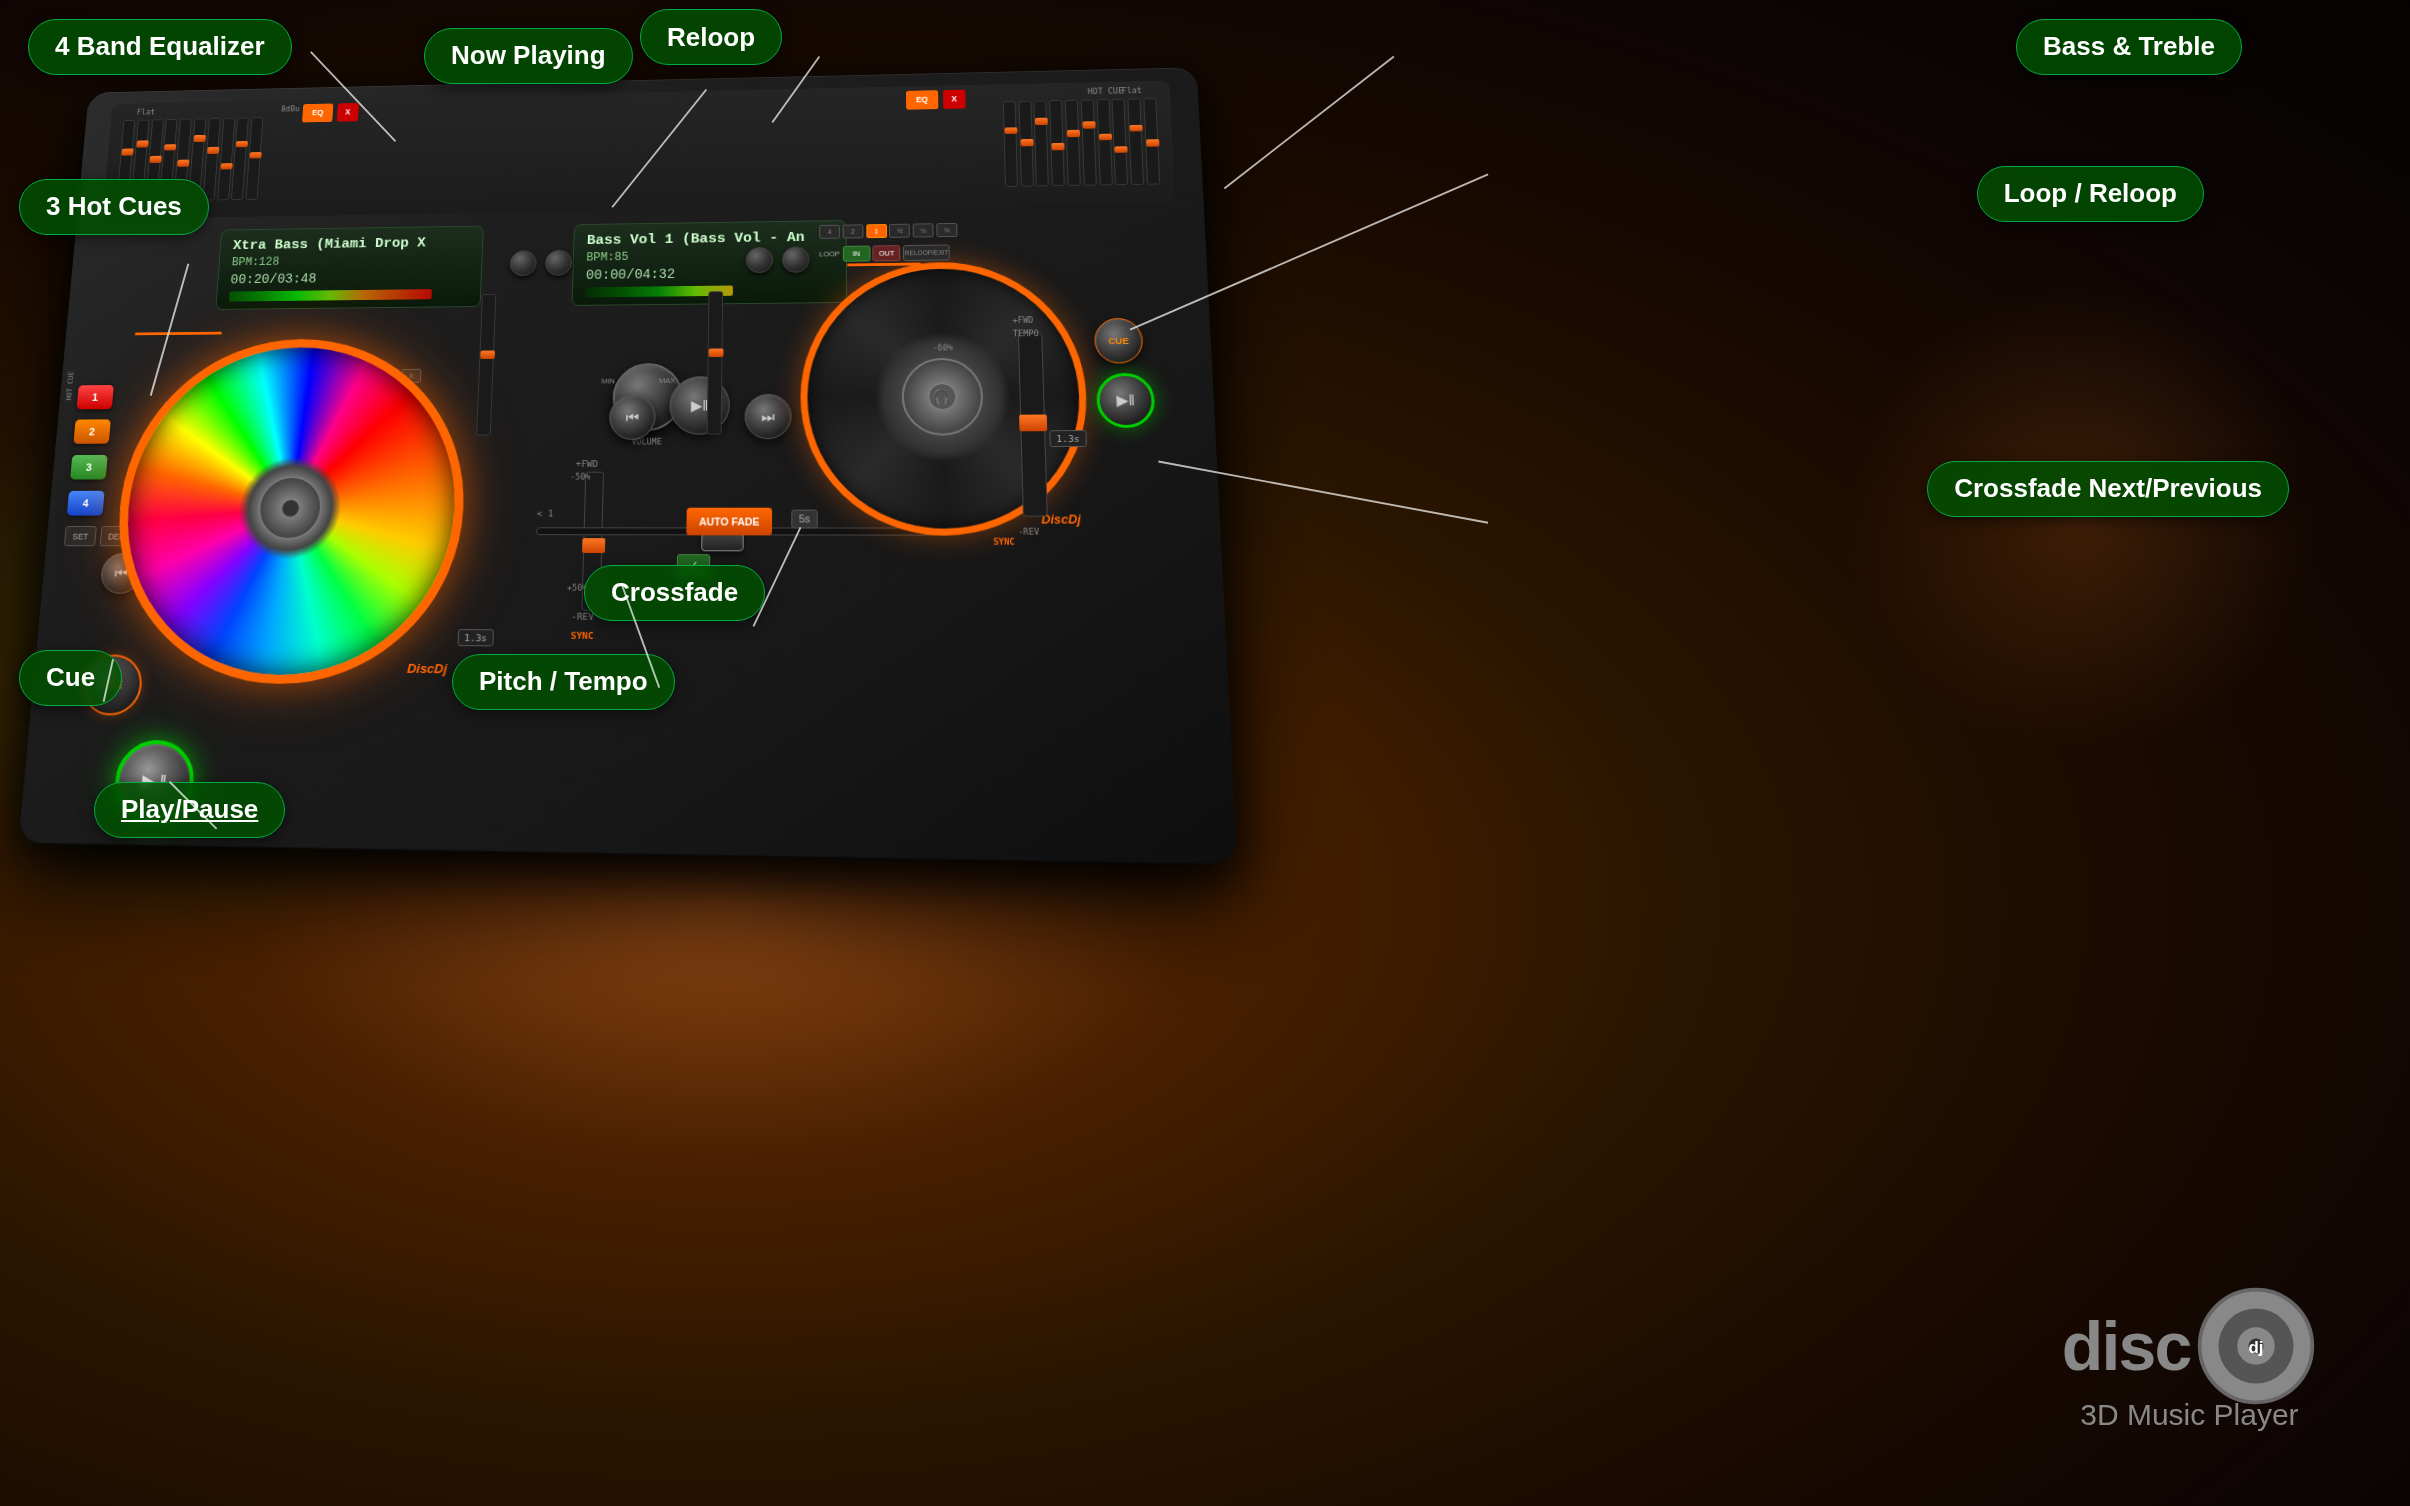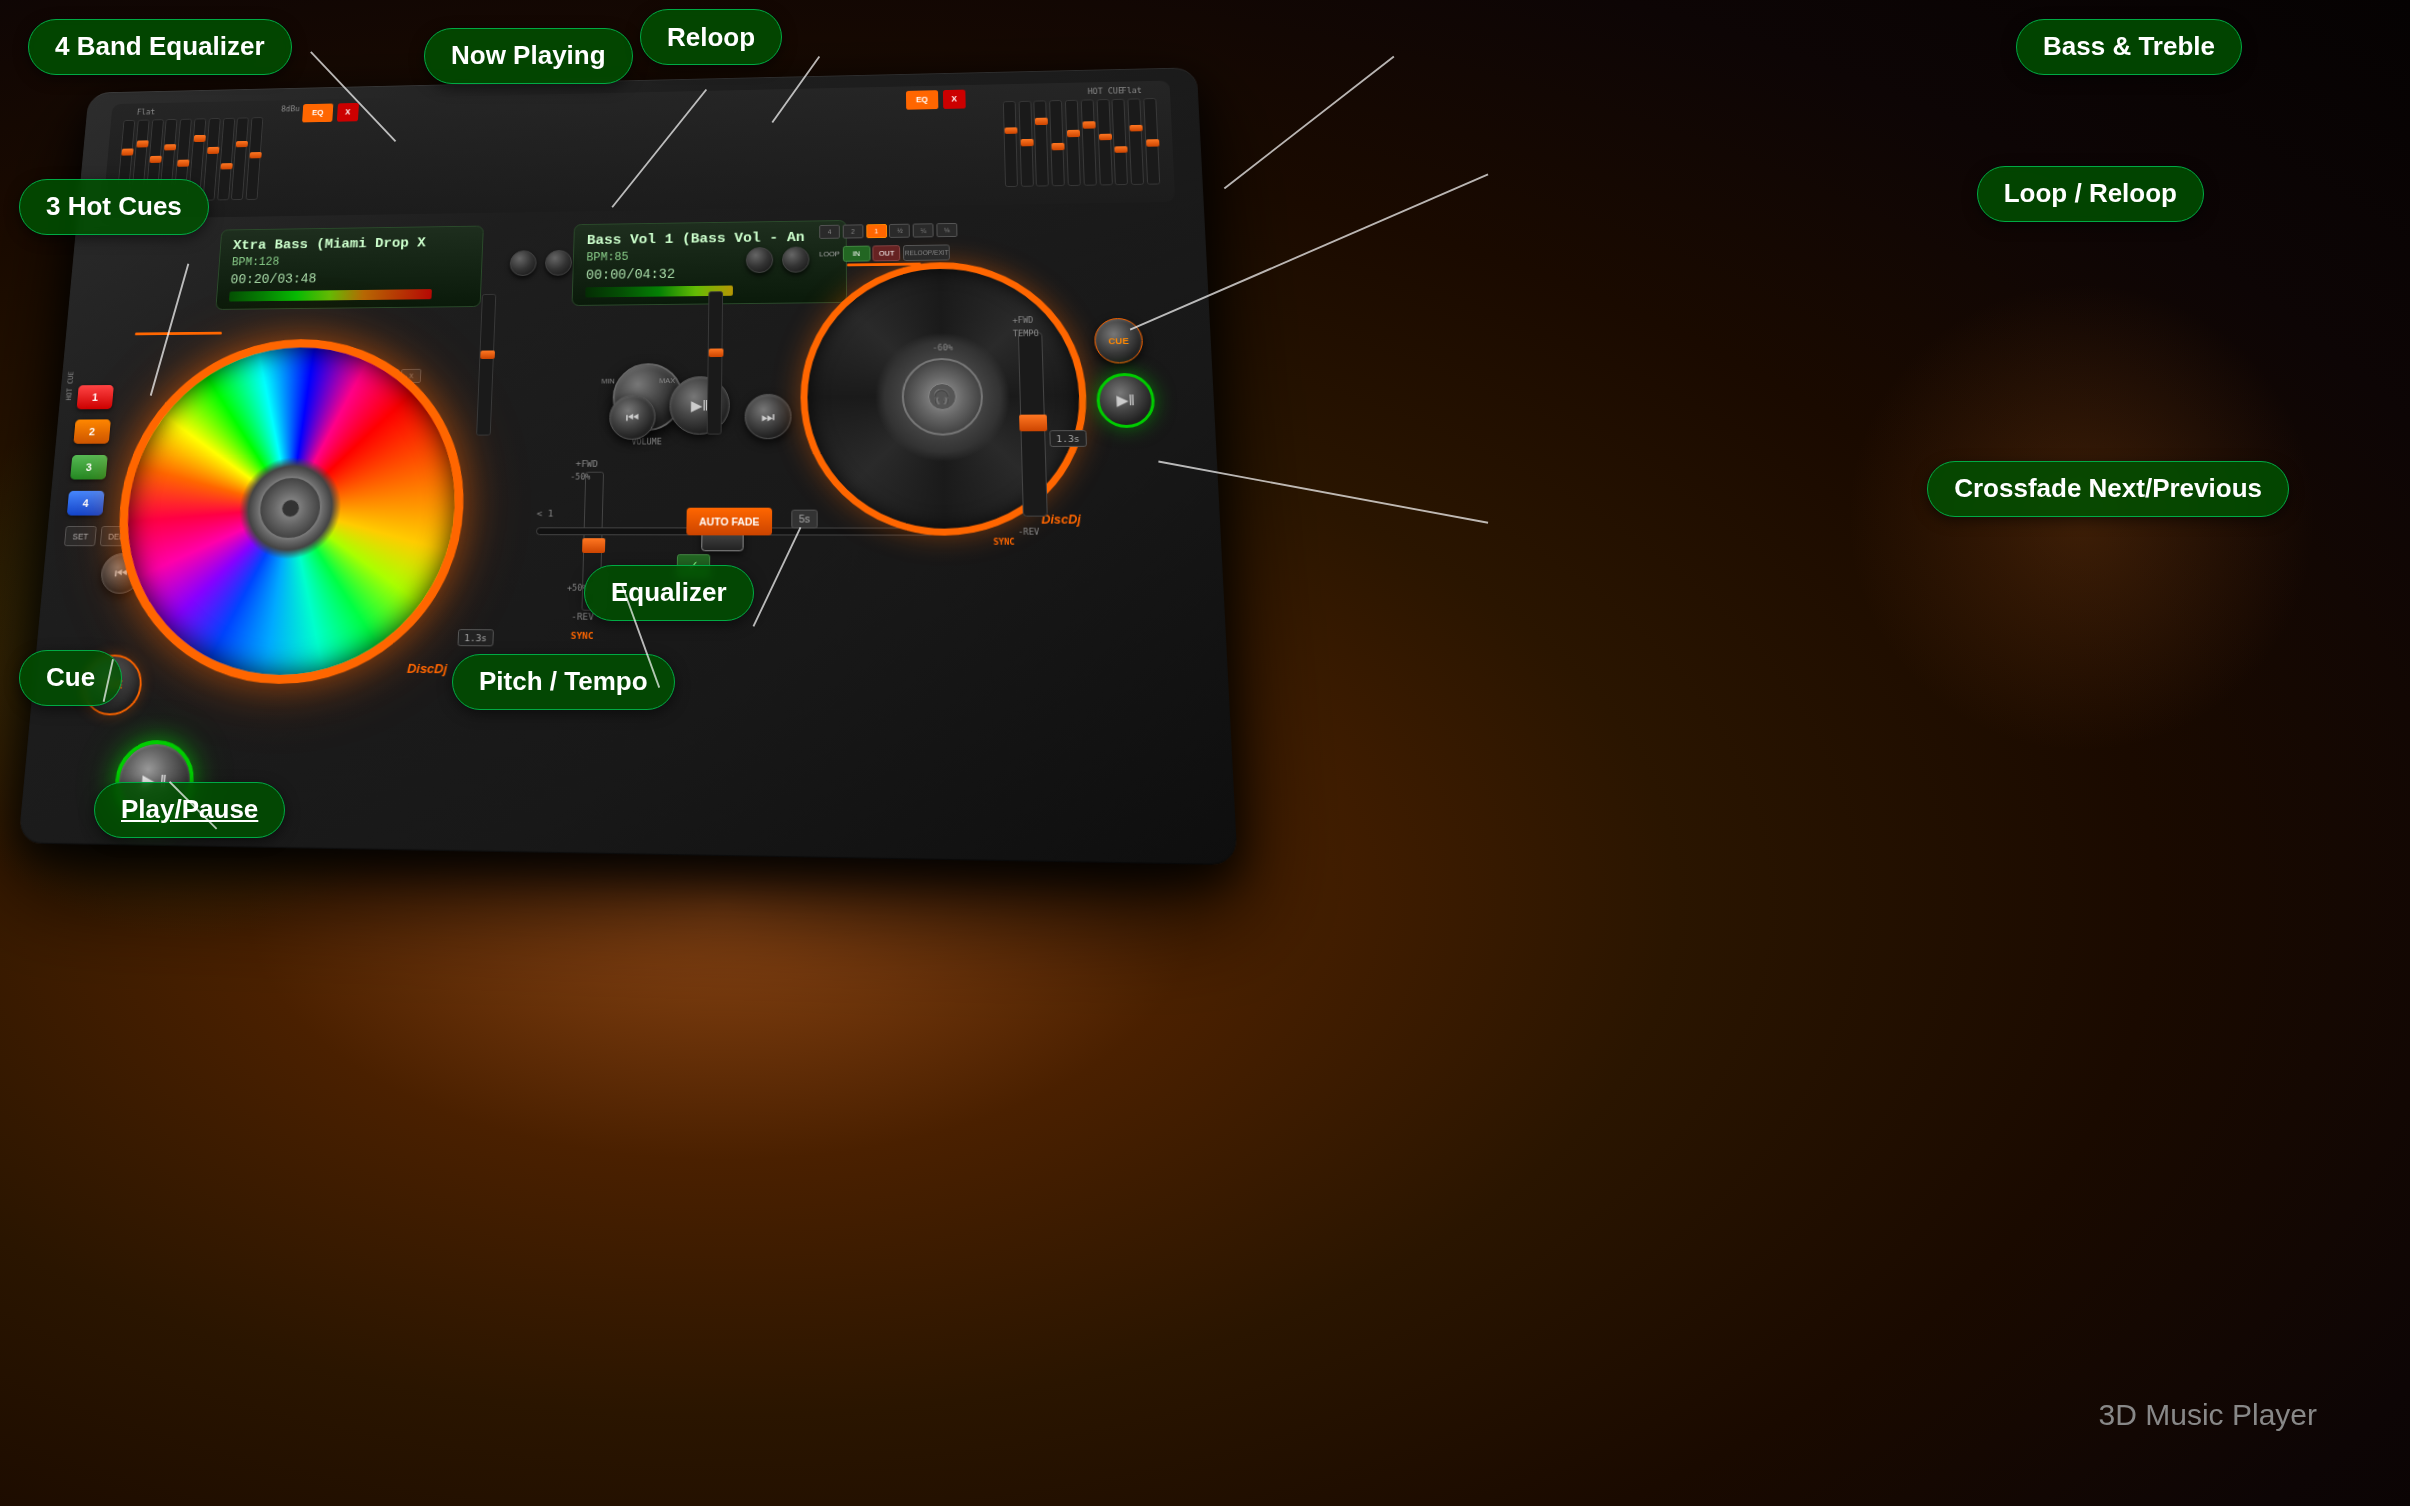--- a/index.html
+++ b/index.html
@@ -838,21 +838,21 @@
 
 <div class="label-bubble label-4-hot-cues">
   <span>3 Hot Cues</span>
 </div>
 
 <div class="label-bubble label-loop-reloop">
   <span>Loop / Reloop</span>
 </div>
 
 <div class="label-bubble label-crossfade">
-  <span>Equalizer</span>
+  <span>Crossfade</span>
 </div>
 
 <div class="label-bubble label-crossfade-next">
   <span>Crossfade Next/Previous</span>
 </div>
 
 <div class="label-bubble label-pitch-tempo">
   <span>Pitch / Tempo</span>
 </div>
 
@@ -883,15 +883,27 @@
   <line x1="1580" y1="555" x2="1230" y2="490" stroke="white" stroke-width="2" opacity="0.7"></line>
 
   <line x1="700" y1="730" x2="660" y2="620" stroke="white" stroke-width="2" opacity="0.7"></line>
 
   <line x1="110" y1="745" x2="120" y2="700" stroke="white" stroke-width="2" opacity="0.7"></line>
 
   <line x1="230" y1="880" x2="180" y2="830" stroke="white" stroke-width="2" opacity="0.7"></line>
 </svg>
 
 <div class="discdj-logo">
+  <div style="display:flex;align-items:center;gap:4.7px;">
+    <span style="font-size:68px;font-weight:900;color:#888;letter-spacing:-1.9px;">disc</span>
+
+    <svg width="122" height="122" viewBox="0 0 130 130">
+      <circle cx="65" cy="65" r="60" fill="#888" stroke="#666" stroke-width="4"></circle>
+      <circle cx="65" cy="65" r="40" fill="#555"></circle>
+      <circle cx="65" cy="65" r="20" fill="#888"></circle>
+      <circle cx="65" cy="65" r="8" fill="#333"></circle>
+
+      <text x="65" y="72" text-anchor="middle" font-size="18" font-weight="bold" fill="#fff" font-family="Arial">dj</text>
+    </svg>
+  </div>
   <div style="font-size:30px;color:#888;margin-top:-9.4px;">3D Music Player</div>
 </div>
 
 
 </body></html>

